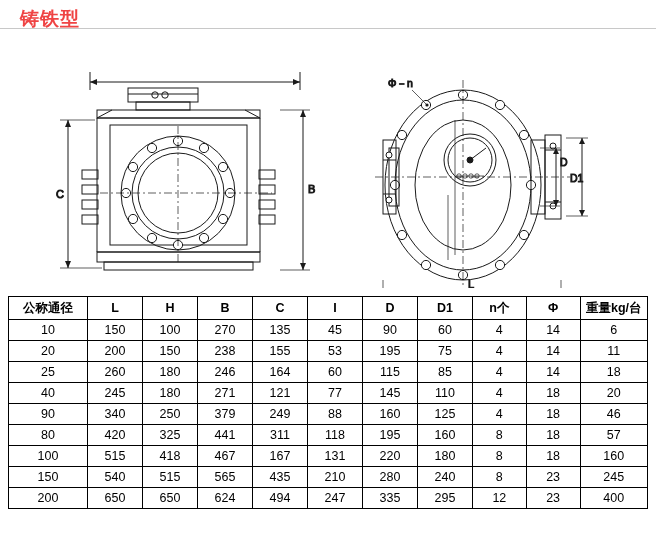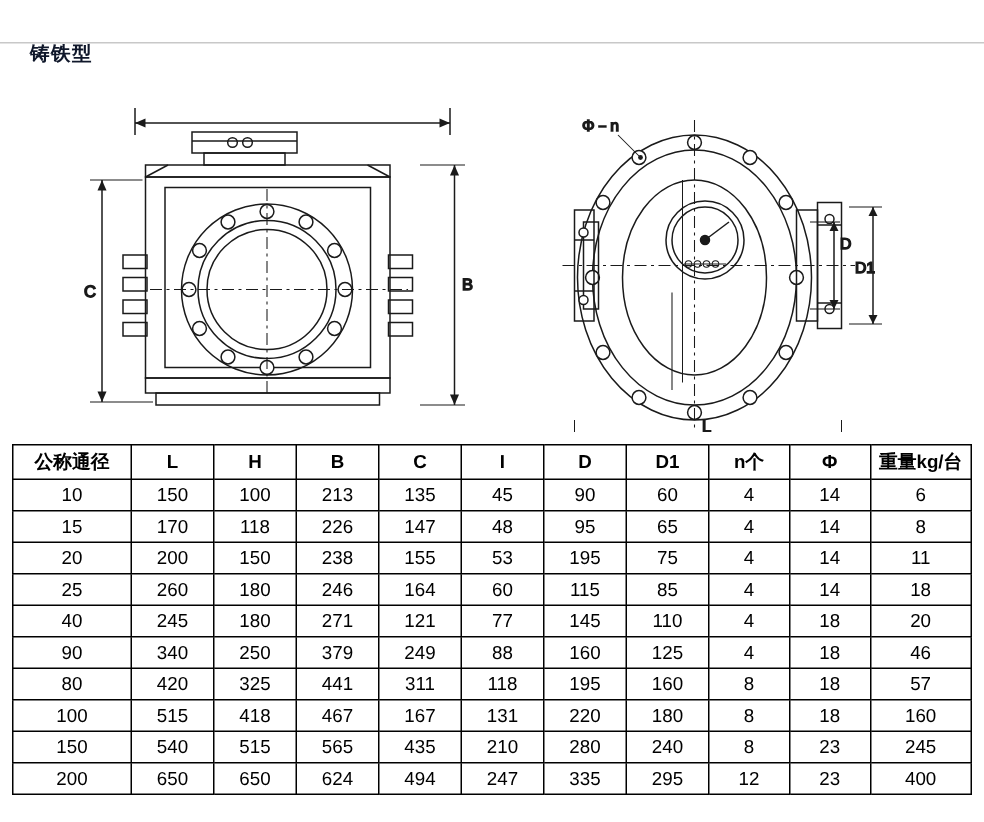--- a/index.html
+++ b/index.html
@@ -8,23 +8,22 @@
     background:#ffffff;
     font-family:"Liberation Sans", sans-serif;
     position:relative;
     overflow:hidden;
   }
   .title-bar{
     position:absolute;left:0;top:0;width:656px;height:30px;
   }
   .title-text{
     position:absolute;left:20px;top:6px;
-    font-size:13px;font-weight:bold;color:#0f172a;
+    font-size:19px;font-weight:bold;color:#ef4444;
     letter-spacing:1px;
-    margin-top:21px;
   }
   .title-rule{
     position:absolute;left:0;top:28px;width:656px;height:1px;background:#c8c8c8;
   }
   .drawing{
     position:absolute;left:0;top:30px;width:656px;height:258px;
   }
   .tablewrap{
     position:absolute;left:8px;top:296px;width:640px;
   }
@@ -236,41 +235,28 @@
         <th class="colN">n个</th>
         <th class="colN">Φ</th>
         <th class="collast">重量kg/台</th>
       </tr>
     </thead>
     <tbody>
       <tr>
         <td>10</td>
         <td>150</td>
         <td>100</td>
-        <td>213</td>
+        <td>270</td>
         <td>135</td>
         <td>45</td>
         <td>90</td>
         <td>60</td>
         <td>4</td>
         <td>14</td>
         <td>6</td>
-      </tr>
-      <tr>
-        <td>15</td>
-        <td>170</td>
-        <td>118</td>
-        <td>226</td>
-        <td>147</td>
-        <td>48</td>
-        <td>95</td>
-        <td>65</td>
-        <td>4</td>
-        <td>14</td>
-        <td>8</td>
       </tr>
       <tr>
         <td>20</td>
         <td>200</td>
         <td>150</td>
         <td>238</td>
         <td>155</td>
         <td>53</td>
         <td>195</td>
         <td>75</td>

